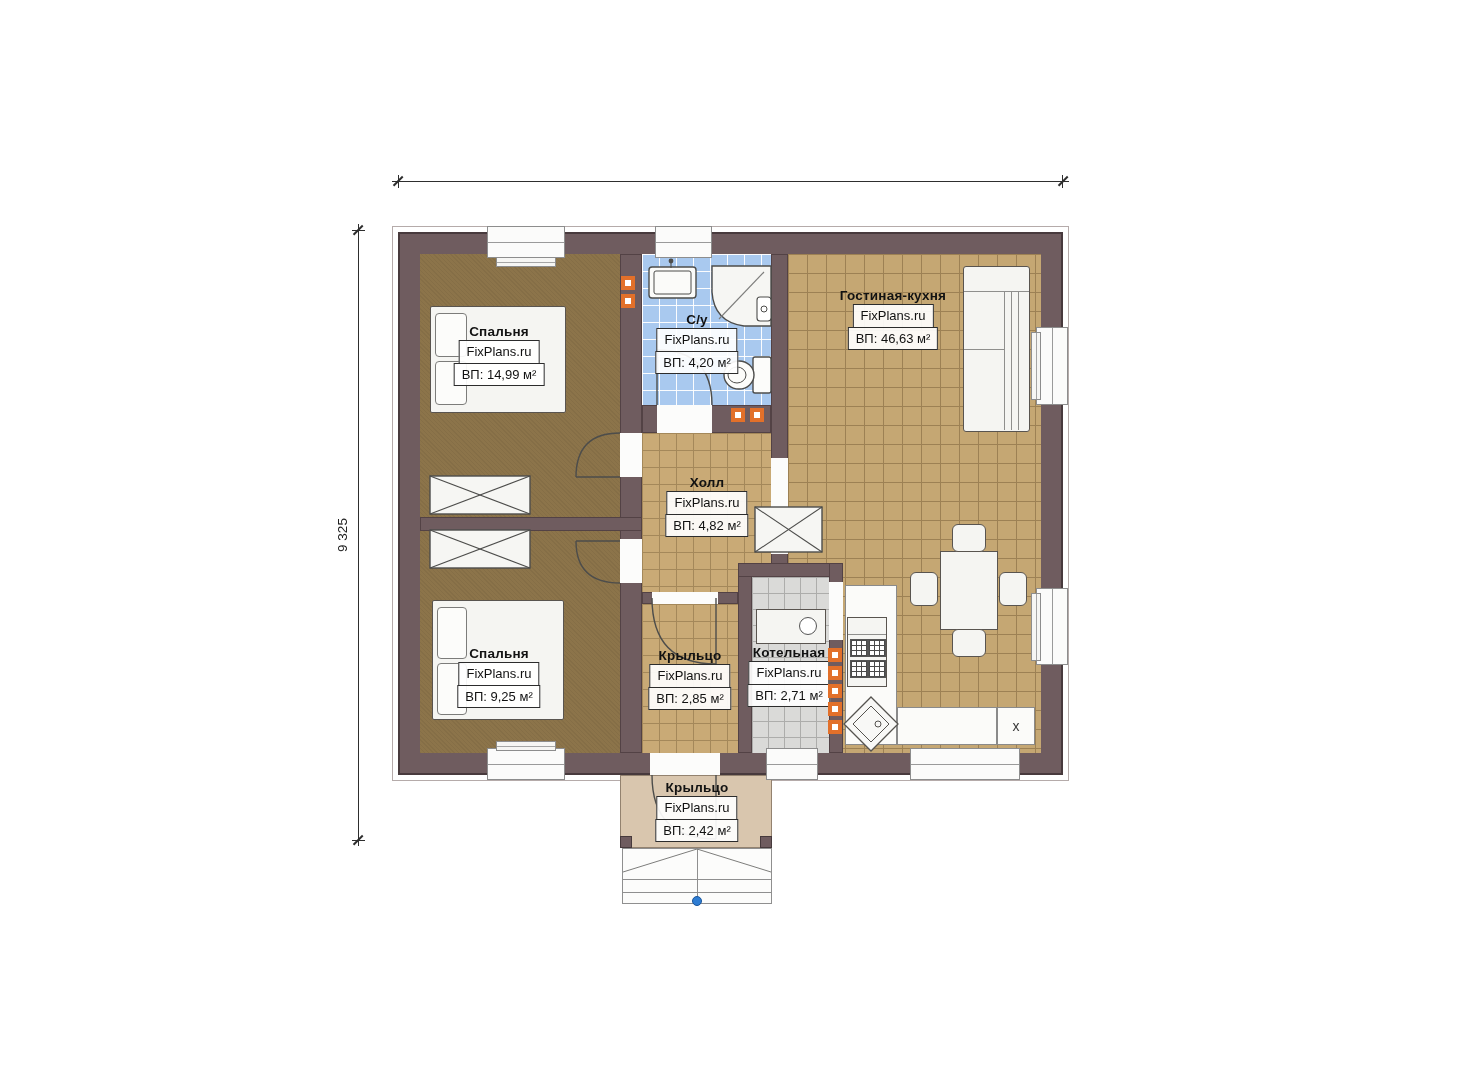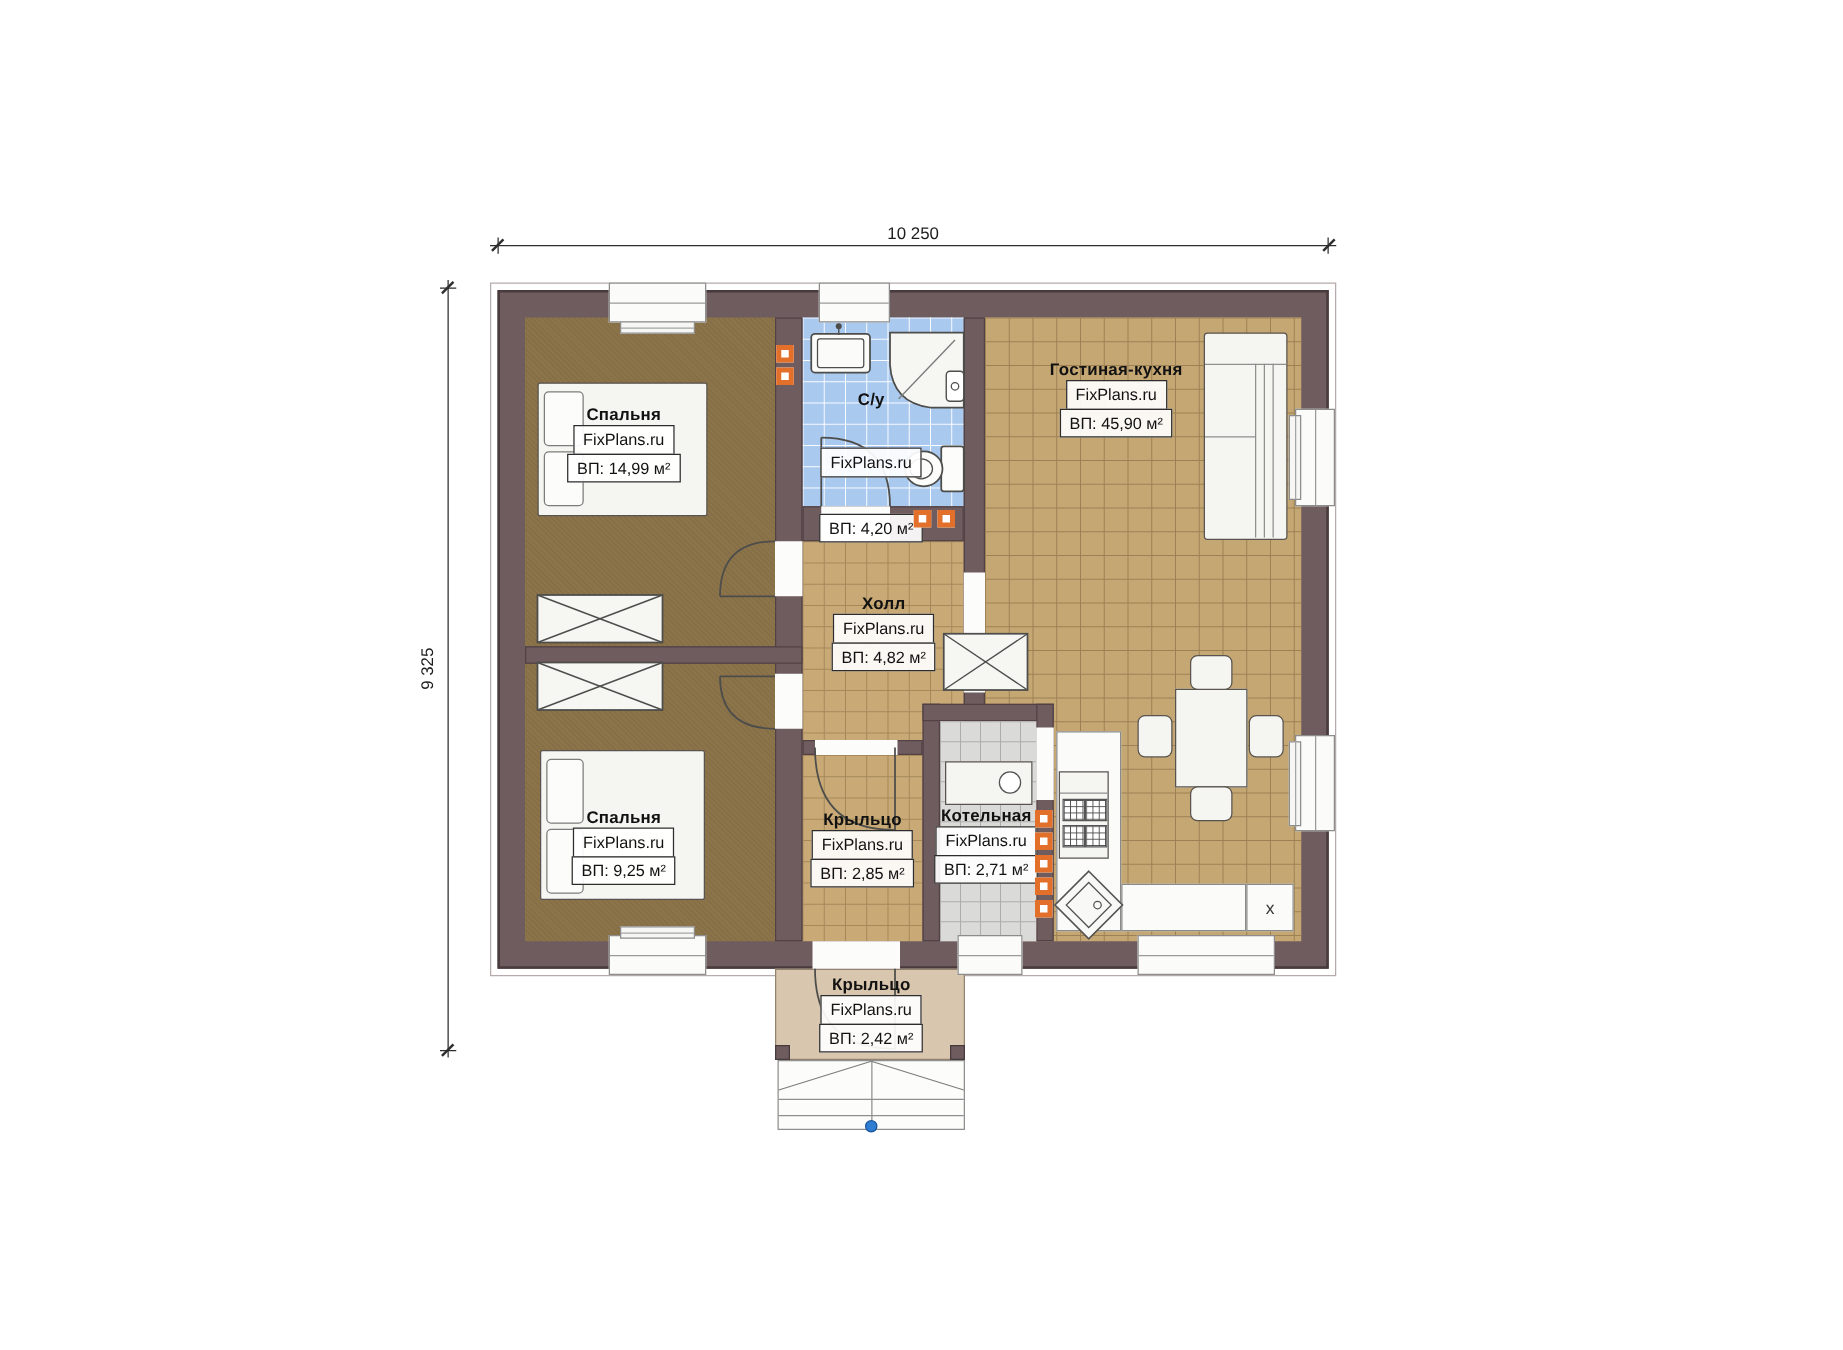--- a/index.html
+++ b/index.html
@@ -82,21 +82,20 @@
   .dimtick { position:absolute; width:13px; height:1.6px; background:#2e2e2e;
     transform:translate(-50%,-50%) rotate(-45deg); }
   .dimend { position:absolute; background:#2e2e2e; }
 </style>
 </head>
 <body>
 
 <div id="stage">
 
   <div class="abs" style="left:392px; top:179px; width:677px; z-index:8;">
-    <div class="dim-label" style="text-align:center;">10 250</div>
     <div class="dim-line-h" style="margin-top:2px;">
       <span class="dimtick" style="left:6px; top:0;"></span>
       <span class="dimtick" style="left:671px; top:0;"></span>
       <span class="dimend" style="left:6px; top:-6px; width:1px; height:13px;"></span>
       <span class="dimend" style="left:670px; top:-6px; width:1px; height:13px;"></span>
     </div>
   </div>
 
   <div class="abs" style="left:330px; top:224px; width:60px; height:625px; z-index:8;">
     <div class="dim-line-v" style="left:28px; top:0; height:622px;"></div>
@@ -285,30 +284,30 @@
     </g>
     <circle cx="697" cy="901" r="4.5" fill="#2f7dd3" stroke="#19559b" stroke-width="1"></circle>
   </svg>
 
   <div class="room-label" style="left:499px; top:324px;">
     <div class="room-name">Спальня</div>
     <div class="label-box">FixPlans.ru</div>
     <div class="label-box">ВП: 14,99 м²</div>
   </div>
 
-  <div class="room-label" style="left:697px; top:312px;gap:30px;">
+  <div class="room-label" style="left:697px; top:312px;">
     <div class="room-name">С/у</div>
     <div class="label-box">FixPlans.ru</div>
     <div class="label-box">ВП: 4,20 м²</div>
   </div>
 
   <div class="room-label" style="left:893px; top:288px;">
     <div class="room-name">Гостиная-кухня</div>
     <div class="label-box">FixPlans.ru</div>
-    <div class="label-box">ВП: 45,90 м²</div>
+    <div class="label-box">ВП: 46,63 м²</div>
   </div>
 
   <div class="room-label" style="left:707px; top:475px;">
     <div class="room-name">Холл</div>
     <div class="label-box">FixPlans.ru</div>
     <div class="label-box">ВП: 4,82 м²</div>
   </div>
 
   <div class="room-label" style="left:499px; top:646px;">
     <div class="room-name">Спальня</div>

